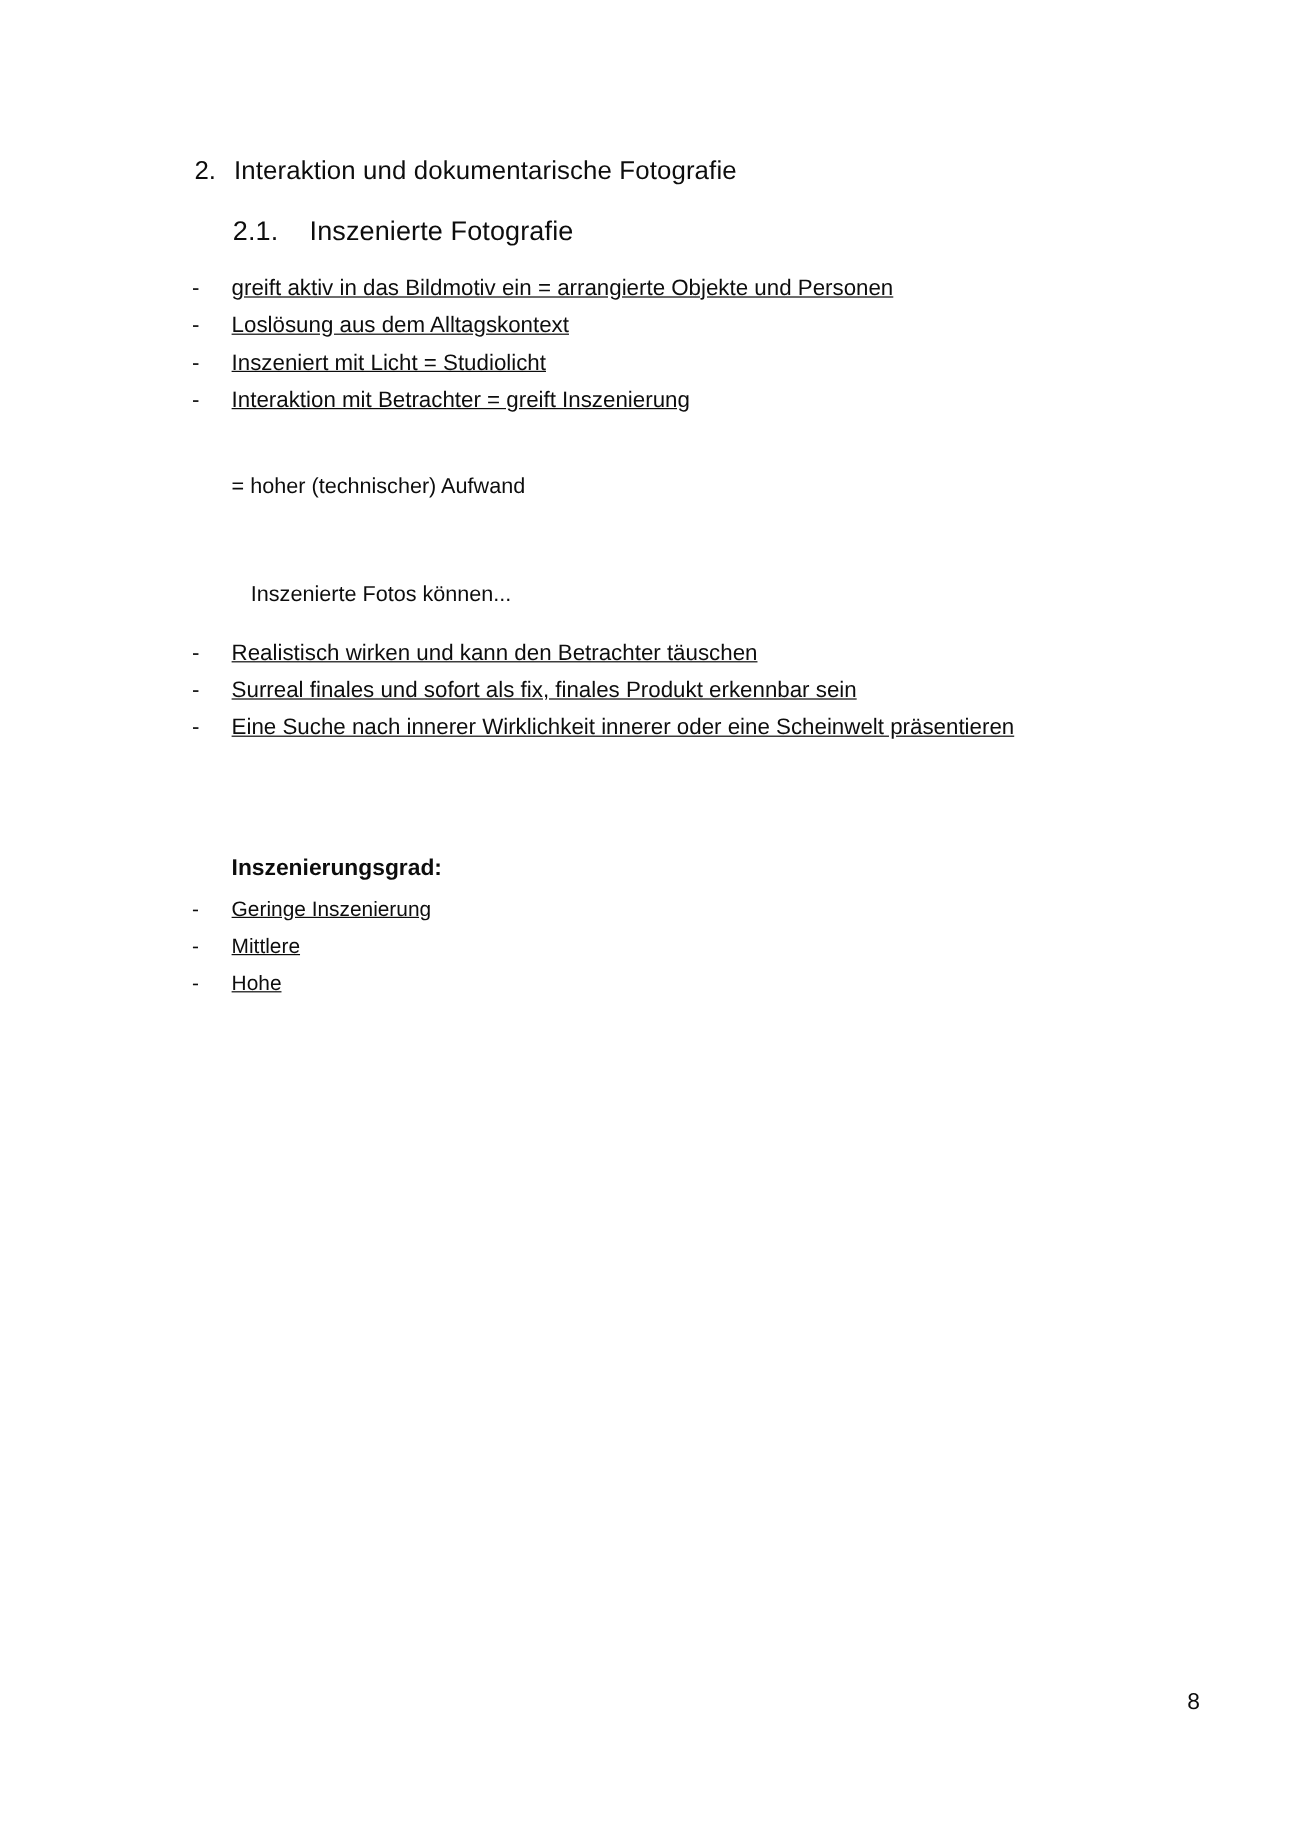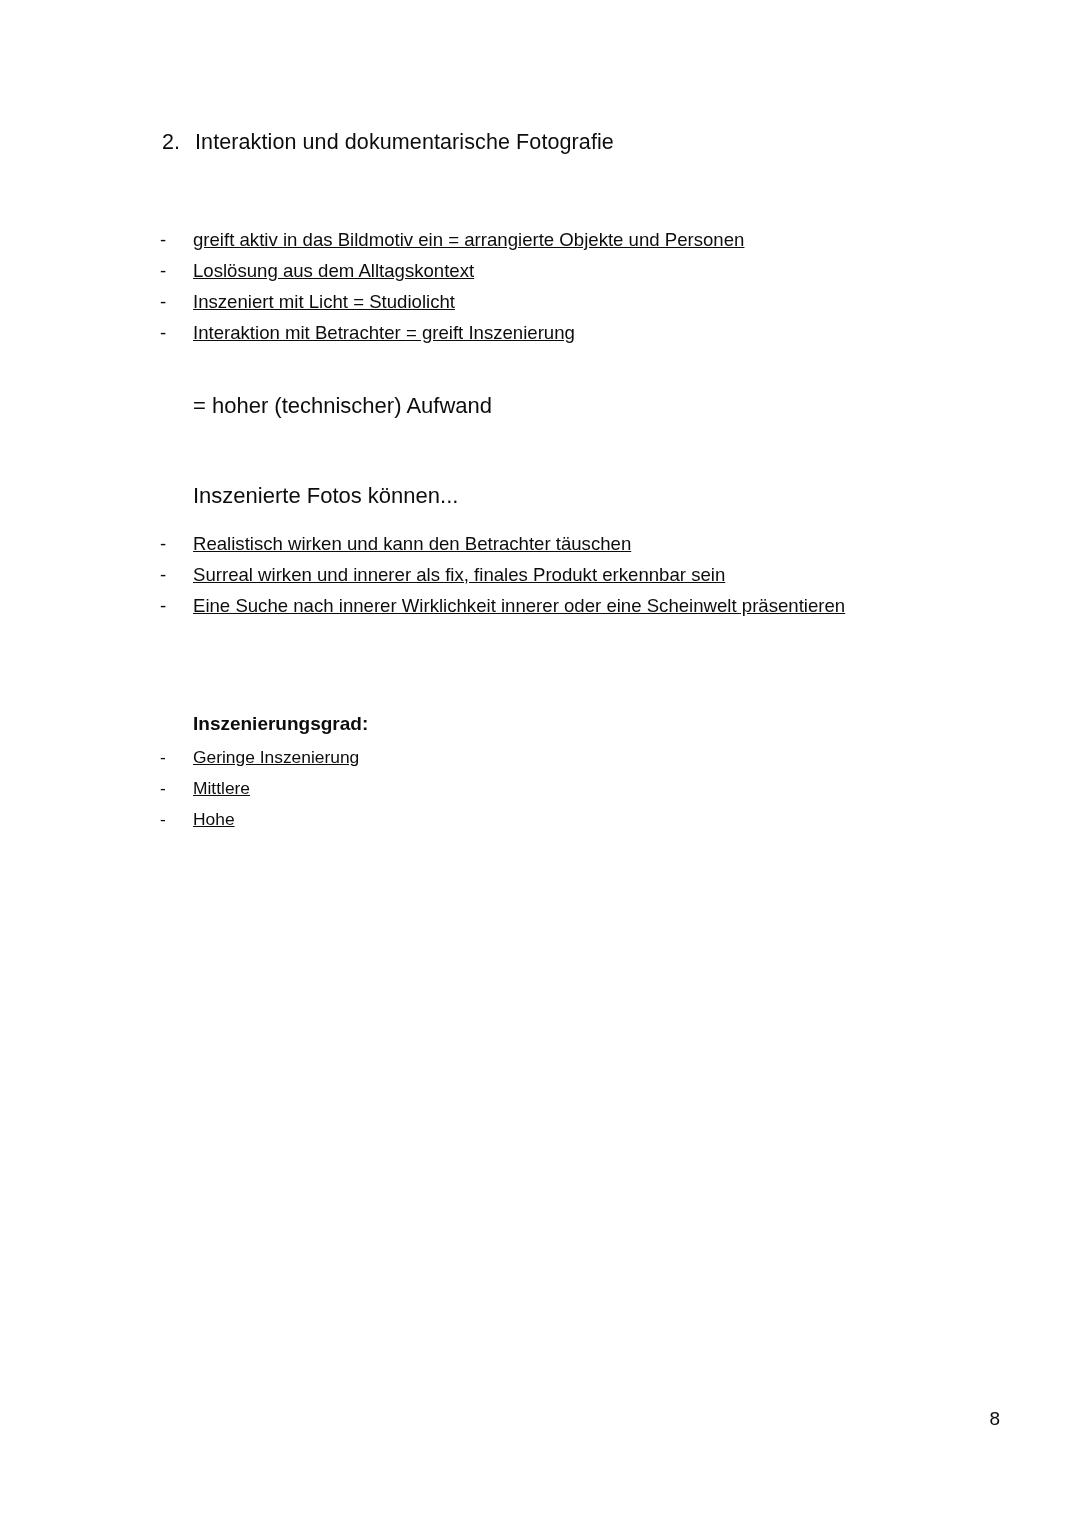--- a/index.html
+++ b/index.html
@@ -75,28 +75,28 @@
   }
   .bullet-text {
     flex: 1 1 auto;
     text-decoration: underline;
   }
 
   
   .para {
     position: absolute;
     left: 193px;
-    font-size: 22px;
+    font-size: 18px;
     line-height: 31px;
     font-weight: 400;
     white-space: nowrap;
     text-align: right;
   }
   .para.aufwand { top: 390px; }
-  .para.koennen { top: 480px; }
+  .para.koennen { top: 480px; margin-left: 16px; }
 
   .sub-title {
     position: absolute;
     left: 193px;
     top: 710px;
     font-size: 19px;
     line-height: 28px;
     font-weight: 700;
     white-space: nowrap;
   }
@@ -113,20 +113,24 @@
 </head>
 <body>
 
 <div class="page">
 
   <div class="h1-row">
     <span class="h1-num">2.</span>
     <span class="h1-text">Interaktion und dokumentarische Fotografie</span>
   </div>
 
+  <div class="h2-row">
+    <span class="h2-num">2.1.</span>
+    <span class="h2-text">Inszenierte Fotografie</span>
+  </div>
 
   <div class="bullets block-a">
     <div class="bullet-item">
       <span class="bullet-dash">-</span>
       <span class="bullet-text">greift aktiv in das Bildmotiv ein = arrangierte Objekte und Personen</span>
     </div>
     <div class="bullet-item">
       <span class="bullet-dash">-</span>
       <span class="bullet-text">Loslösung aus dem Alltagskontext</span>
     </div>
@@ -144,21 +148,21 @@
 
   <div class="para koennen">Inszenierte Fotos können...</div>
 
   <div class="bullets block-b">
     <div class="bullet-item">
       <span class="bullet-dash">-</span>
       <span class="bullet-text">Realistisch wirken und kann den Betrachter täuschen</span>
     </div>
     <div class="bullet-item">
       <span class="bullet-dash">-</span>
-      <span class="bullet-text">Surreal wirken und innerer als fix, finales Produkt erkennbar sein</span>
+      <span class="bullet-text">Surreal finales und sofort als fix, finales Produkt erkennbar sein</span>
     </div>
     <div class="bullet-item">
       <span class="bullet-dash">-</span>
       <span class="bullet-text">Eine Suche nach innerer Wirklichkeit innerer oder eine Scheinwelt präsentieren</span>
     </div>
   </div>
 
   <div class="sub-title">Inszenierungsgrad:</div>
 
   <div class="bullets block-c">

